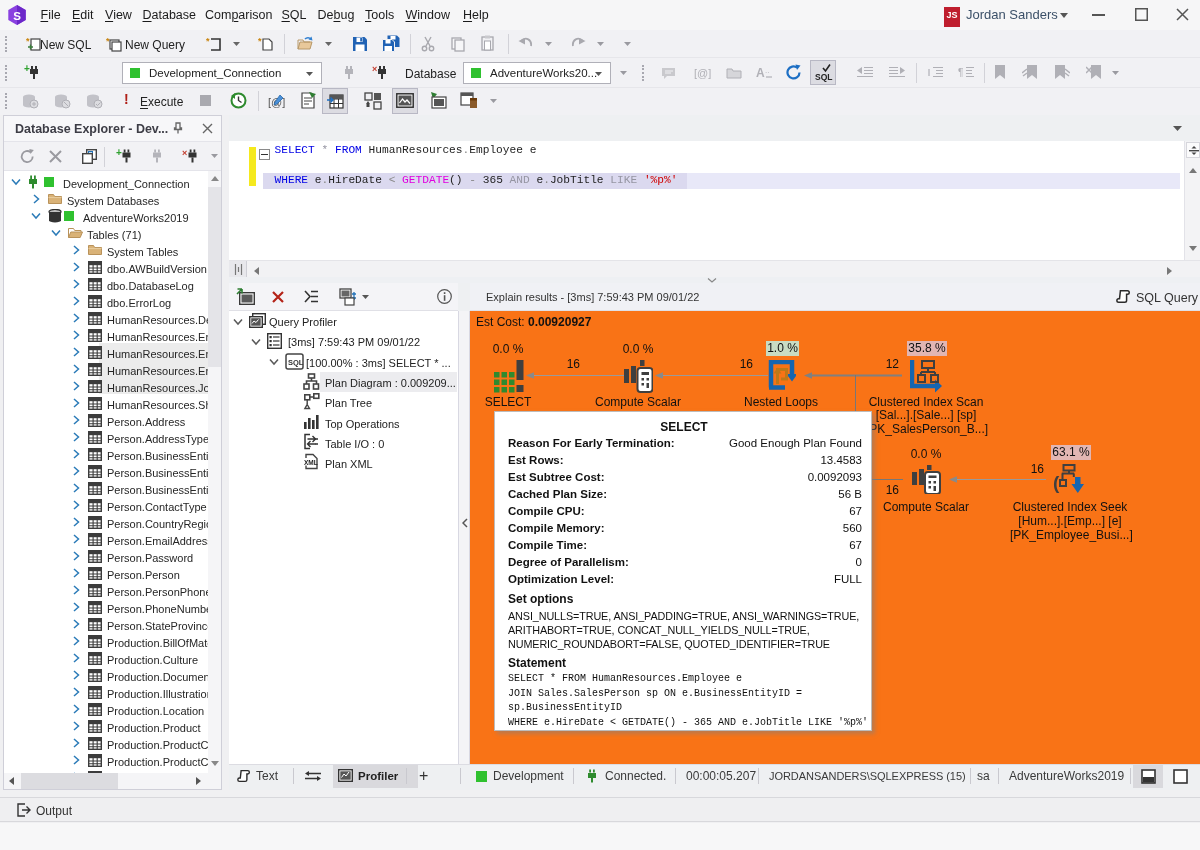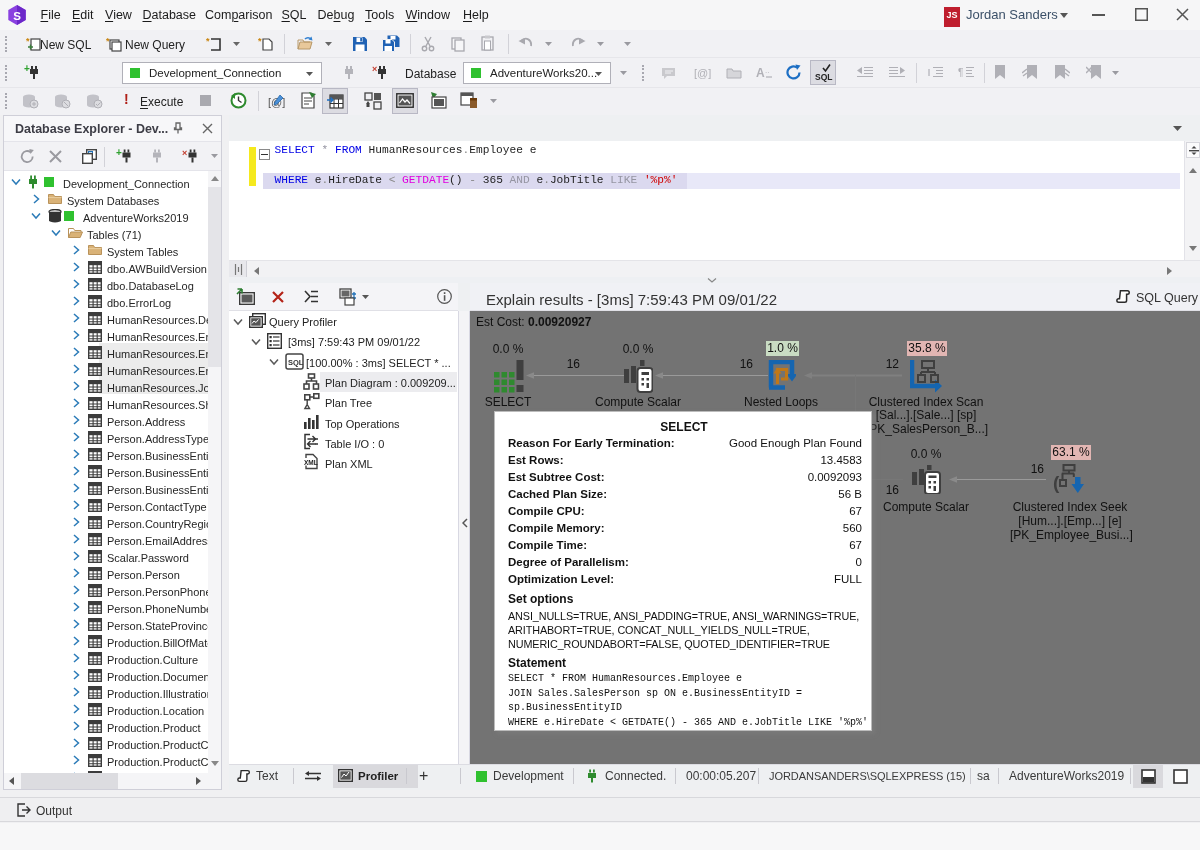--- a/index.html
+++ b/index.html
@@ -641,21 +641,21 @@
         </svg>
         <div class="abs" style="left:103px;top:2.5px;">Person.EmailAddress</div>
       </div>
     <div class="treerow" style="top:374px;left:0;width:202px;">
         <svg class="abs" style="left:68px;top:4px;" width="8" height="10">
           <use href="#chev-c"></use>
         </svg>
         <svg class="abs" style="left:84px;top:2px;" width="14" height="14">
           <use href="#i-tbl"></use>
         </svg>
-        <div class="abs" style="left:103px;top:2.5px;">Scalar.Password</div>
+        <div class="abs" style="left:103px;top:2.5px;">Person.Password</div>
       </div>
     <div class="treerow" style="top:391px;left:0;width:202px;">
         <svg class="abs" style="left:68px;top:4px;" width="8" height="10">
           <use href="#chev-c"></use>
         </svg>
         <svg class="abs" style="left:84px;top:2px;" width="14" height="14">
           <use href="#i-tbl"></use>
         </svg>
         <div class="abs" style="left:103px;top:2.5px;">Person.Person</div>
       </div>
@@ -865,21 +865,21 @@
     <svg class="abs" style="left:133px;top:12px;" width="7" height="4" viewBox="0 0 7 4">
         <polygon points="0,0 7,0 3.5,4" fill="#555"></polygon>
       </svg>
     <svg class="abs" style="left:208px;top:6px;" width="15" height="15" viewBox="0 0 15 15">
         <circle cx="7.5" cy="7.5" r="6.8" fill="none" stroke="#555" stroke-width="1.2"></circle>
         <rect x="6.8" y="3.2" width="1.6" height="1.8" fill="#555"></rect>
         <rect x="6.8" y="6.2" width="1.6" height="5.6" fill="#555"></rect>
       </svg>
   </div>
   <div class="abs" style="left:241px;top:168px;width:730px;height:28px;background:#f0f1f5;border-bottom:1px solid #e0e0e6;">
-    <div class="abs" style="left:16px;top:8px;font-size:15px;color:#333;">Explain results - [3ms] 7:59:43 PM 09/01/22</div>
+    <div class="abs" style="left:16px;top:8px;font-size:11px;color:#333;">Explain results - [3ms] 7:59:43 PM 09/01/22</div>
     <svg class="abs" style="left:646px;top:6px;" width="15" height="15" viewBox="0 0 17 17">
       <path d="M5 2 h8 a2 2 0 0 1 0 4 h-1 v7 a2 2 0 0 1 -2 2 h-7 a2 2 0 0 1 -0 -4 h1 z" fill="#fff" stroke="#2b2b2b" stroke-width="1.7"></path>
     </svg>
     <div class="abs" style="left:666px;top:8px;font-size:12.5px;color:#333;">SQL Query</div>
   </div>
 
   <div id="proftree" class="abs" style="left:0;top:196px;width:229px;height:453px;background:#fff;font-size:11px;color:#222;white-space:nowrap;overflow:hidden;">
 
     <svg class="abs" style="left:4px;top:7px;" width="10" height="8">
         <use href="#chev-eg"></use>
@@ -954,21 +954,21 @@
     </svg>
     <div class="abs" style="left:96px;top:147px;">Plan XML</div>
   </div>
 
   <div class="abs" style="left:229px;top:196px;width:12px;height:453px;background:#f4f4f6;border-left:1px solid #d8d8e2;border-right:1px solid #d8d8e2;">
     <svg class="abs" style="left:3px;top:207px;" width="6" height="10" viewBox="0 0 6 10">
         <path d="M5 1 L1 5 L5 9" fill="none" stroke="#555" stroke-width="1.5"></path>
       </svg>
   </div>
 
-  <div id="plan" class="abs" style="left:241px;top:196px;width:730px;height:453px;background:#737373;overflow:hidden;font-size:12px;color:#111;">
+  <div id="plan" class="abs" style="left:241px;top:196px;width:730px;height:453px;background:#f97316;overflow:hidden;font-size:12px;color:#111;">
     <div class="abs" style="left:6px;top:4px;">Est Cost: <b>0.00920927</b></div>
     
     <svg class="abs" style="left:56px;top:60px;" width="100" height="9" viewBox="0 0 100 9">
         <path d="M7 4.5 H100" stroke="#9a9a9a" stroke-width="1.2"></path>
         <polygon points="0,4.5 8,1.2 8,7.8" fill="#8a8a8a"></polygon>
       </svg>
     <svg class="abs" style="left:185px;top:60px;" width="113" height="9" viewBox="0 0 113 9">
         <path d="M7 4.5 H113" stroke="#9a9a9a" stroke-width="1.2"></path>
         <polygon points="0,4.5 8,1.2 8,7.8" fill="#8a8a8a"></polygon>
       </svg>

